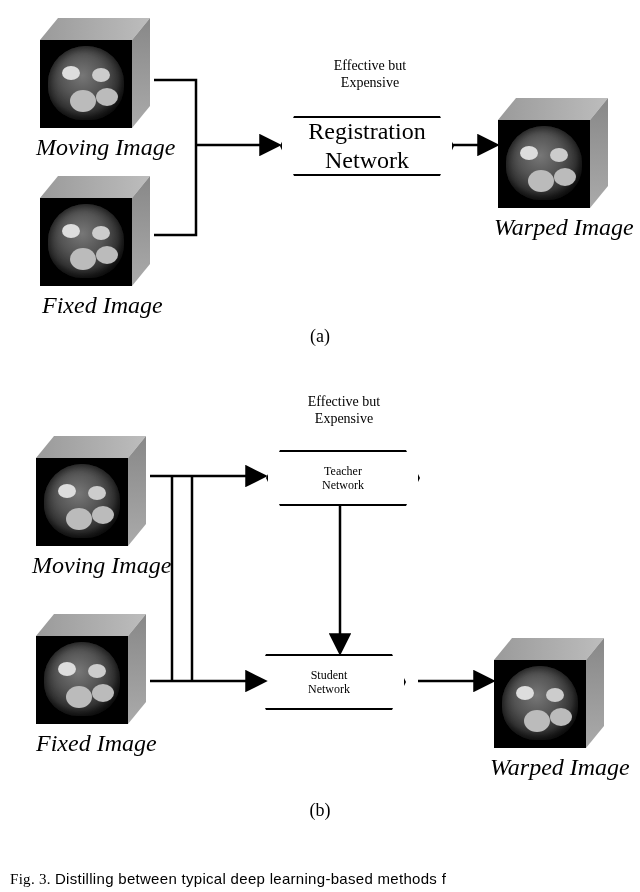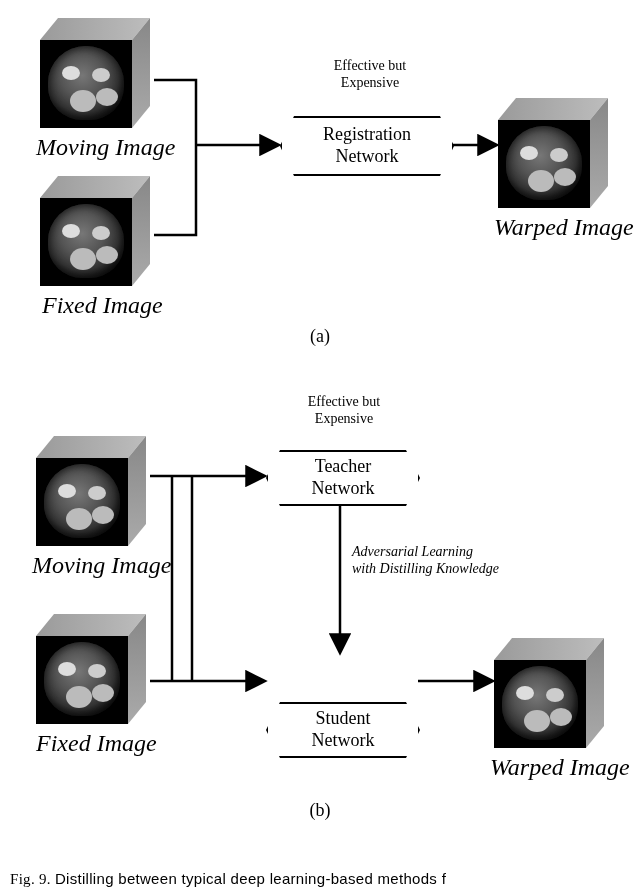--- a/index.html
+++ b/index.html
@@ -77,29 +77,29 @@
   }
   .hexbox {
     position: absolute;
     width: 170px;
     height: 56px;
     border: 2px solid #000;
     background: #fff;
     display: flex;
     align-items: center;
     justify-content: center;
-    font-size: 18px;
+    font-size: 24px;
     text-align: center;
     line-height: 1.2;
     clip-path: polygon(14px 0, calc(100% - 14px) 0, 100% 50%, calc(100% - 14px) 100%, 14px 100%, 0 50%);
   }
   .hexbox.small {
     width: 150px;
     height: 52px;
-    font-size: 18px;
+    font-size: 12px;
   }
   .annot {
     position: absolute;
     font-size: 14px;
     text-align: center;
     line-height: 1.2;
   }
   .annot-it {
     font-style: italic;
     text-align: left;
@@ -200,24 +200,22 @@
       </div>
   </div>
   <div class="cube-label" style="left:36px; top:354px;">Fixed Image</div>
 
   <div class="annot" style="left:264px; top:18px; width:160px; white-space:pre-line;">Effective but
 Expensive</div>
 
   <div class="hexbox small" style="left:266px; top:74px; white-space:pre-line;">Teacher
 Network</div>
 
-  <div class="annot annot-it" style="left:352px; top:168px; width:250px; white-space:pre-line;">Adversarial Learning
-with Distilling Knowledge</div>
-
-  <div class="hexbox small" style="left:266px; top:278px; white-space:pre-line;margin-top:48px;">Student
+
+  <div class="hexbox small" style="left:252px; top:278px; white-space:pre-line;">Student
 Network</div>
 
 
   <div class="cube" style="left:494px; top:262px;">
     <div class="top"></div>
       <div class="side"></div>
     <div class="front">
         <div class="ct-slice"></div>
       </div>
   </div>
@@ -240,15 +238,15 @@
 
     <path d="M340 128 L340 276" fill="none" stroke="#000" stroke-width="2.5" marker-end="url(#ah2)"></path>
 
     <path d="M418 305 L492 305" fill="none" stroke="#000" stroke-width="2.5" marker-end="url(#ah2)"></path>
   </svg>
 
   <div class="sub-label" style="top:424px;">(b)</div>
 </div>
 
 <div class="bottom-caption">
-  <span style="font-family:'Times New Roman',serif;">Fig. 9. </span>
+  <span style="font-family:'Times New Roman',serif;">Fig. 3. </span>
   <span>Distilling between typical deep learning-based methods f</span>
 </div>
 
 </body></html>

